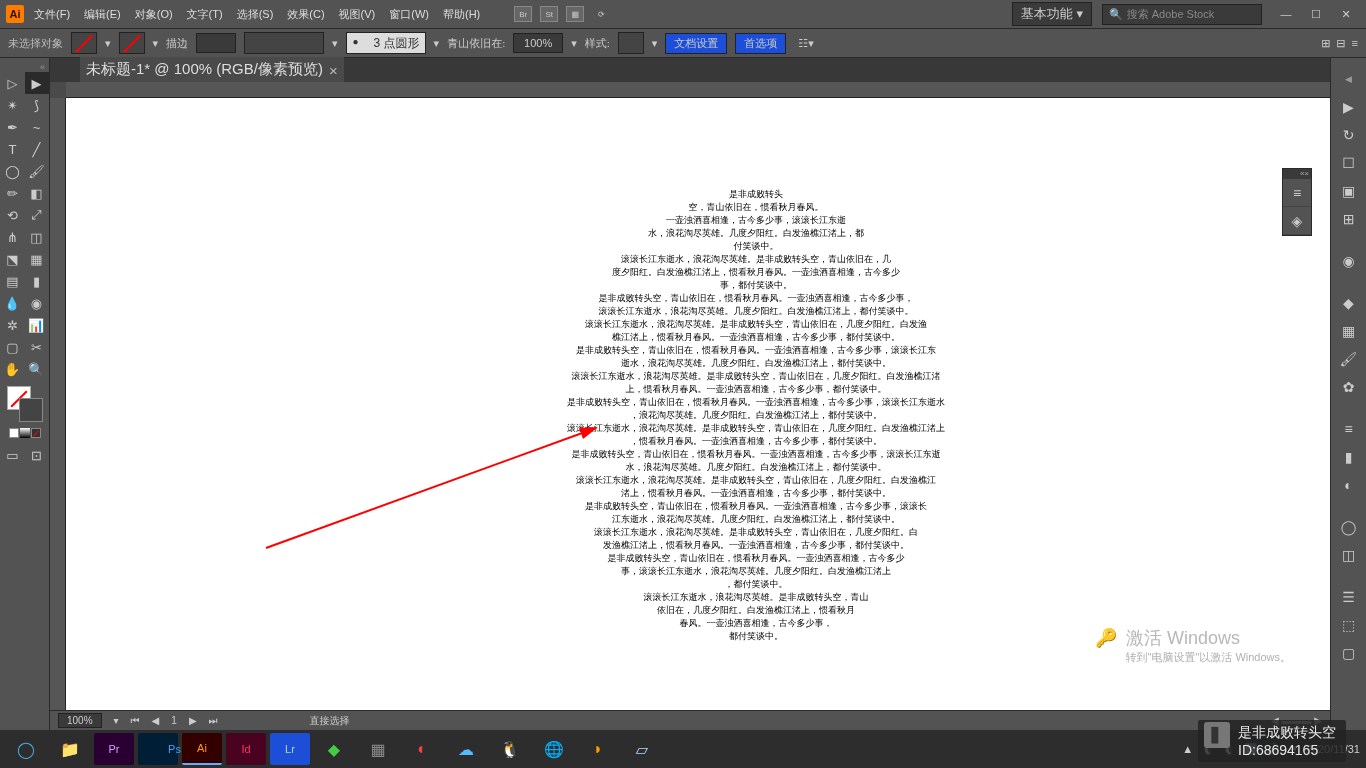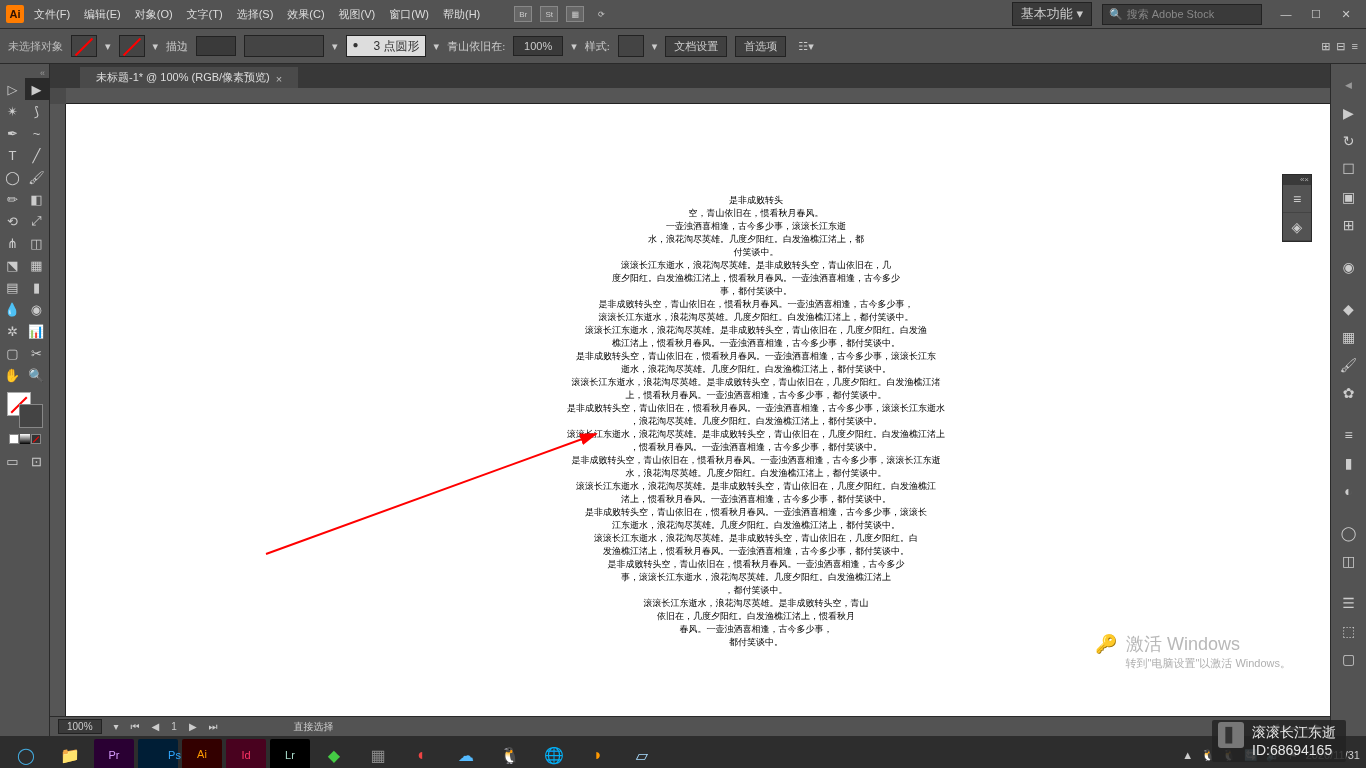--- a/index.html
+++ b/index.html
@@ -7,41 +7,41 @@
 .menubar { height: 28px; background: #535353; display: flex; align-items: center; padding: 0 6px; color: #ddd; font-size: 11px; }
 .ai-logo { width: 18px; height: 18px; background: #ff7c00; color: #2d1000; font-weight: bold; display: flex; align-items: center; justify-content: center; font-size: 11px; margin-right: 10px; border-radius: 2px; }
 .menubar span.mi { margin-right: 14px; cursor: pointer; }
 .menubar .mid-icons { display: flex; gap: 8px; margin-left: 20px; align-items: center; }
 .menubar .mid-icons div { width: 18px; height: 16px; background: #666; border: 1px solid #888; font-size: 8px; display: flex; align-items: center; justify-content: center; color: #ccc; }
 .menubar .right { margin-left: auto; display: flex; align-items: center; gap: 10px; }
 .essentials { background: #3a3a3a; padding: 2px 8px; border: 1px solid #222; color: #ccc; font-size: 13px; }
 .search-stock { background: #3a3a3a; padding: 2px 6px; border: 1px solid #222; color: #888; width: 160px; font-size: 11px; display: flex; align-items: center; gap: 4px; }
 .win-controls { display: flex; gap: 2px; }
 .win-controls div { width: 28px; height: 20px; display: flex; align-items: center; justify-content: center; color: #ccc; font-size: 11px; }
-.optbar { height: 36px; background: #535353; border-top: 1px solid #2a2a2a; border-bottom: 1px solid #2a2a2a; display: flex; align-items: center; padding: 0 8px; color: #ccc; font-size: 11px; gap: 8px; }
+.optbar { height: 30px; background: #535353; border-top: 1px solid #2a2a2a; border-bottom: 1px solid #2a2a2a; display: flex; align-items: center; padding: 0 8px; color: #ccc; font-size: 11px; gap: 8px; }
 .nosel { color: #bbb; }
 .swatch { width: 26px; height: 22px; background: #444; border: 1px solid #222; position: relative; }
 .swatch.red::after { content: ""; position: absolute; width: 100%; height: 2px; background: red; top: 50%; left: 0; transform: rotate(-45deg); }
 .optbar .lbl { color: #ccc; font-family: Liberation Serif, serif; }
 .optbar input { background: #3a3a3a; border: 1px solid #222; color: #ccc; height: 20px; width: 40px; text-align: center; font-size: 11px; }
-.optbar .btn { background: #404040; border: 1px solid #222; padding: 2px 8px; color: #ccc; }
+.optbar .btn { background: #1d4ed8; border: 1px solid #222; padding: 2px 8px; color: #ccc; }
 .main { display: flex; height: 672px; }
 .ltools { width: 50px; background: #535353; border-right: 1px solid #2a2a2a; display: flex; flex-direction: column; align-items: center; padding-top: 4px; }
 .trow { display: flex; }
 .tool { width: 24px; height: 22px; display: flex; align-items: center; justify-content: center; color: #ccc; font-size: 13px; cursor: pointer; }
 .tool.sel { background: #2a2a2a; }
 .swatches-big { margin-top: 6px; position: relative; width: 36px; height: 36px; }
 .sw1 { position: absolute; width: 24px; height: 24px; border: 1px solid #aaa; background: #fff; top:0; left:0; }
 .sw1::after { content: ""; position: absolute; width: 100%; height: 2px; background: red; top: 50%; left: 0; transform: rotate(-45deg); }
 .sw2 { position: absolute; width: 24px; height: 24px; border: 1px solid #888; background: #444; bottom: 0; right: 0; }
 .mini-swatches { display: flex; gap: 1px; margin-top: 6px; }
 .mini-swatches div { width: 10px; height: 10px; }
 .doc-area { flex: 1; background: #4a4a4a; display: flex; flex-direction: column; position: relative; }
 .tabbar { height: 24px; background: #383838; display: flex; align-items: flex-end; padding-left: 30px; }
-.dtab { background: #4a4a4a; color: #ddd; font-size: 11px; padding: 3px 16px; display: flex; align-items: flex-end; gap: 6px; }
+.dtab { background: #4a4a4a; color: #ddd; font-size: 15px; padding: 3px 6px; display: flex; align-items: flex-end; gap: 6px; }
 .dtab .x { color: #bbb; cursor: pointer; }
 .ruler-h { height: 16px; background: #565656; border-bottom: 1px solid #222; margin-left: 16px; }
 .canvas-wrap { flex: 1; display: flex; overflow: hidden; position: relative; }
 .ruler-v { width: 16px; background: #565656; border-right: 1px solid #222; }
 .canvas { flex: 1; background: #fff; position: relative; overflow: hidden; }
 .textshape { position: absolute; left: 430px; top: 90px; width: 520px; font-size: 9px; line-height: 13px; color: #000; text-align: center; white-space: pre-line; }
 .arrow-svg { position: absolute; left: 190px; top: 320px; pointer-events: none; }
 .mini-panel { position: absolute; right: 18px; top: 70px; width: 30px; background: #535353; border: 1px solid #2a2a2a; }
 .mini-panel .hdr { height: 10px; background: #3a3a3a; display:flex; justify-content:flex-end; padding:0 2px; color:#aaa; font-size:8px;}
 .mini-panel .pi { height: 28px; display: flex; align-items: center; justify-content: center; color: #ccc; font-size: 14px; border-bottom: 1px solid #444; }
@@ -271,21 +271,21 @@
       </div>
     </div>
     <div class="status">
       <div class="zoom">100%</div>
       <span>▾</span>
       <span>⏮</span>
       <span>◀</span>
       <span>1</span>
       <span>▶</span>
       <span>⏭</span>
-      <span style="margin-left:64px;">直接选择</span>
+      <span style="margin-left:80px;">直接选择</span>
       <span style="margin-left:auto;">◀ ▬▬▬ ▶</span>
     </div>
   </div>
 
   <div class="rstrip">
     <div class="ri" style="font-size:9px;color:#999;">◀</div>
     <div class="ri">▶</div>
     <div class="ri">↻</div>
     <div class="ri">☐</div>
     <div class="ri">▣</div>
@@ -306,32 +306,32 @@
     <div class="ri">◫</div>
     <div class="gap"></div>
     <div class="ri">☰</div>
     <div class="ri">⬚</div>
     <div class="ri">▢</div>
   </div>
 </div>
 
 <div class="wm-brand">
   <div class="ico">▋</div>
-  <div>滚滚长江东逝</div>
+  <div>是非成败转头空</div>
   <div>ID:68694165</div>
 </div>
 
 <div class="taskbar">
   <div class="tb-icon" style="color:#4ad;">◯</div>
   <div class="tb-icon">📁</div>
   <div class="tb-icon" style="background:#2a0033;color:#d89cff;font-size:11px;">Pr</div>
   <div class="tb-icon" style="background:#001e36;color:#31a8ff;font-size:11px;padding-left:33px;">Ps</div>
   <div class="tb-icon active" style="background:#330000;color:#ff9a00;font-size:11px;">Ai</div>
   <div class="tb-icon" style="background:#49021f;color:#ff3366;font-size:11px;">Id</div>
-  <div class="tb-icon" style="background:#000000;color:#adc;font-size:11px;text-align:center;">Lr</div>
+  <div class="tb-icon" style="background:#1d4ed8;color:#adc;font-size:11px;text-align:center;">Lr</div>
   <div class="tb-icon" style="color:#4c4;">◆</div>
   <div class="tb-icon" style="color:#888;">▦</div>
   <div class="tb-icon" style="color:#e44;">◐</div>
   <div class="tb-icon" style="color:#5bf;">☁</div>
   <div class="tb-icon">🐧</div>
   <div class="tb-icon">🌐</div>
   <div class="tb-icon" style="color:#f90;">◗</div>
   <div class="tb-icon" style="color:#adf;">▱</div>
   <div class="tray">
     <span>▲</span>

